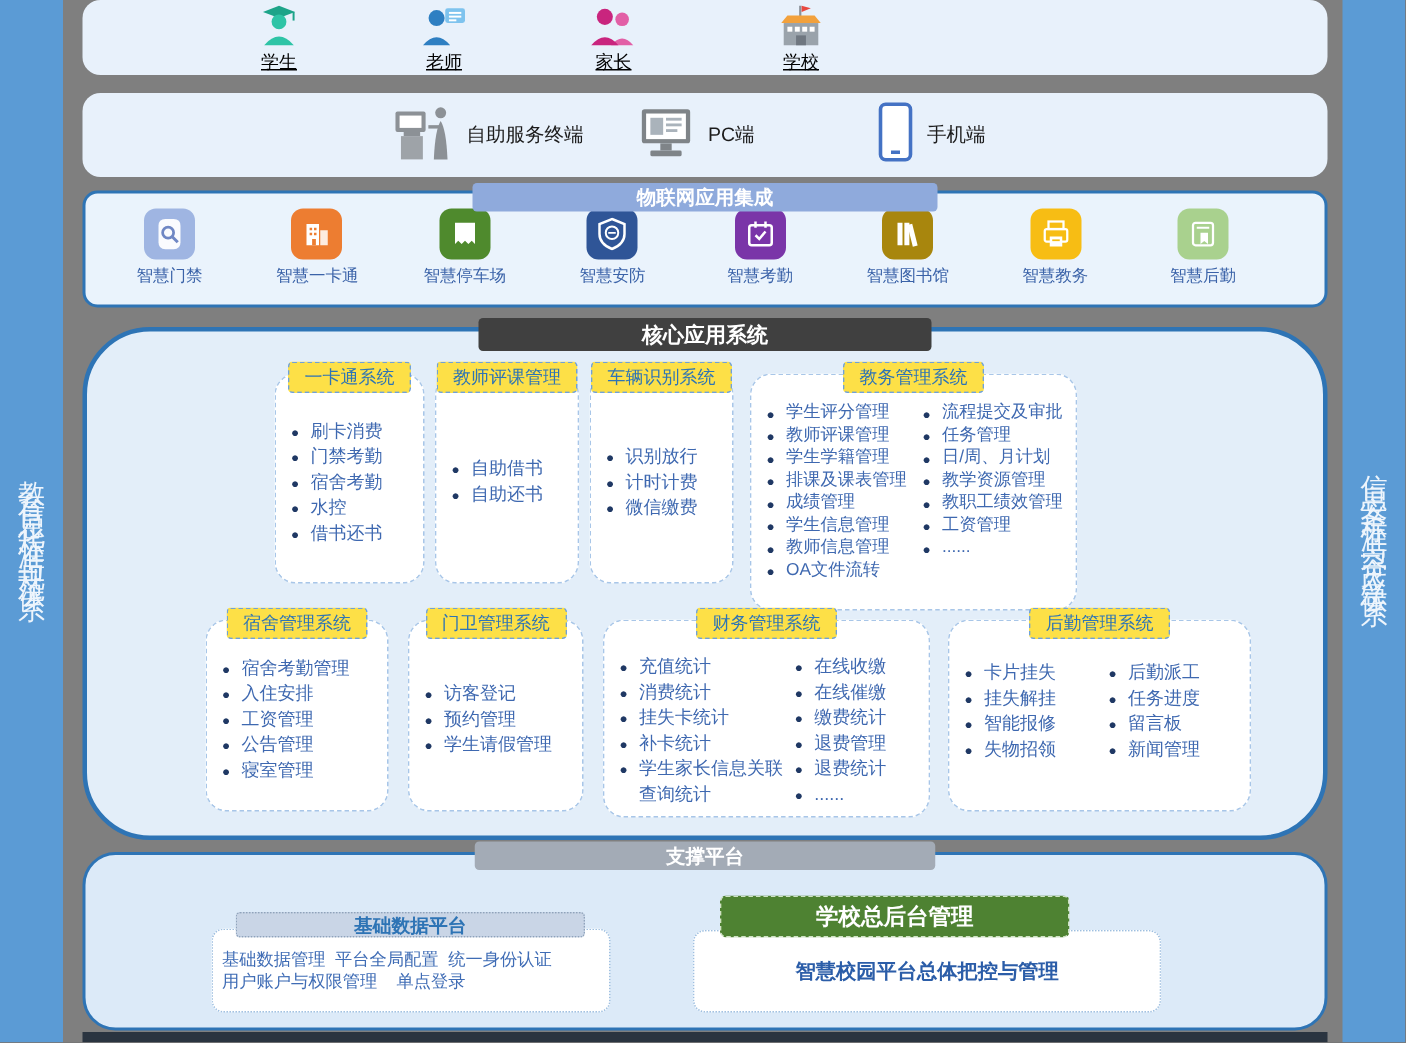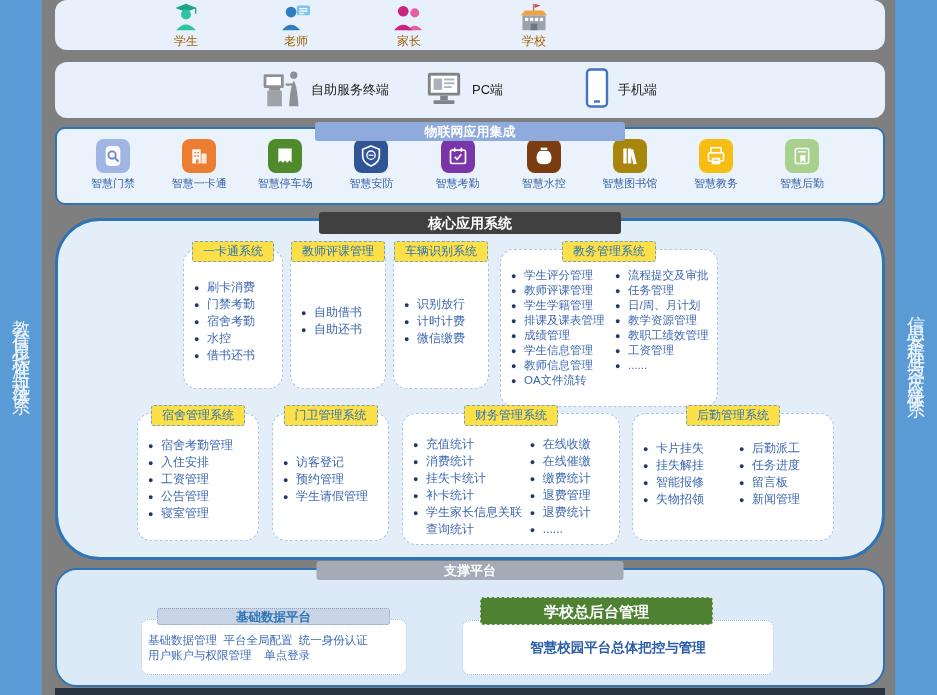--- a/index.html
+++ b/index.html
@@ -15,21 +15,21 @@
 
   .content { position:absolute; left:55px; top:0; width:830px; height:695px; }
 
   
   .row-box { position:absolute; left:0; width:830px; background:#e8f1fb; border-radius:12px; }
   #users-box { top:0; height:50px; }
   #terminals-box { top:62px; height:56px; }
 
   .user-group { position:absolute; top:3px; width:90px; text-align:center; }
   .user-group .ic { height:28px; display:flex; align-items:flex-end; justify-content:center; }
-  .user-group .lbl { font-size:12px; color:#a16207; margin-top:2px; }
+  .user-group .lbl { font-size:12px; color:#000000; margin-top:2px;text-decoration:underline; }
 
   .term-group { position:absolute; top:0; height:56px; display:flex; align-items:center; gap:9px; }
   .term-group .lbl { font-size:13px; color:#1c1c1c; }
 
   
   #iot-box { position:absolute; left:0; top:127px; width:830px; height:78px; background:#eaf3fc;
              border:2px solid #2e74b5; border-radius:10px;
              display:flex; justify-content:space-between; padding:10px 45px 0 20px; }
   .iot-group { width:72px; text-align:center; }
   .iot-tile { width:34px; height:34px; border-radius:8px; margin:0 auto;
@@ -248,29 +248,20 @@
           <svg width="20" height="20" viewBox="0 0 24 24">
             <rect x="3" y="5" width="18" height="16" rx="2" fill="none" stroke="#fff" stroke-width="2"></rect>
             <line x1="8" y1="2" x2="8" y2="7" stroke="#fff" stroke-width="2"></line>
             <line x1="16" y1="2" x2="16" y2="7" stroke="#fff" stroke-width="2"></line>
             <path d="M8 13 l3 3 l5 -6" fill="none" stroke="#fff" stroke-width="2"></path>
           </svg>
         </div>
         <div class="lbl">智慧考勤</div>
       </div>
 
-      <div class="iot-group">
-        <div class="iot-tile" style="background: rgb(123, 61, 15);">
-          <svg width="20" height="20" viewBox="0 0 24 24">
-            <rect x="8" y="2" width="8" height="3" fill="#fff"></rect>
-            <path d="M7 6 h10 q4 3 4 8 q0 8 -9 8 q-9 0 -9 -8 q0 -5 4 -8 z" fill="#fff"></path>
-          </svg>
-        </div>
-        <div class="lbl">智慧水控</div>
-      </div>
 
       <div class="iot-group">
         <div class="iot-tile" style="background: rgb(168, 134, 13);">
           <svg width="20" height="20" viewBox="0 0 24 24">
             <rect x="4" y="3" width="4" height="18" fill="#fff"></rect>
             <rect x="9.5" y="3" width="4" height="18" fill="#fff"></rect>
             <rect x="14" y="4" width="4" height="18" fill="#fff" transform="rotate(-14 16 13)"></rect>
           </svg>
         </div>
         <div class="lbl">智慧图书馆</div>

